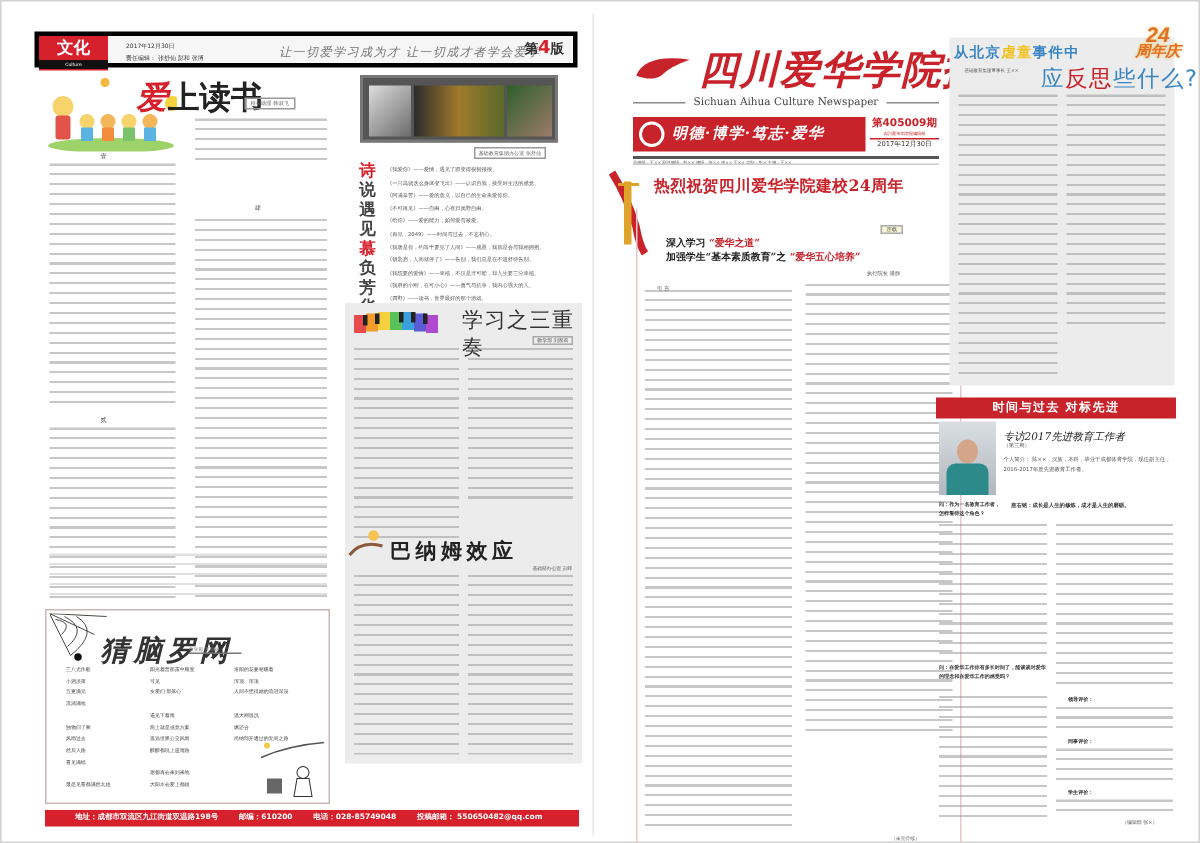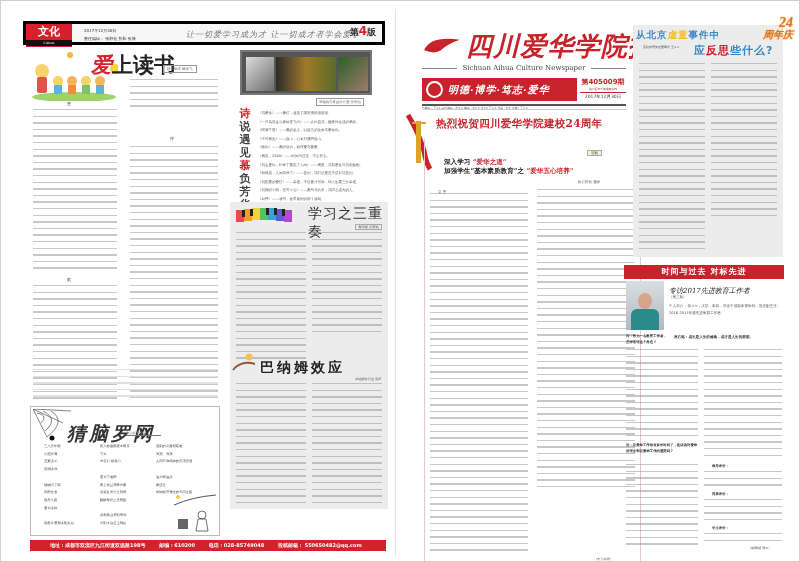--- a/index.html
+++ b/index.html
@@ -60,23 +60,23 @@
 .art-head{position:absolute;left:40px;top:149px;font-family:"DejaVu Serif",serif;font-weight:bold;font-size:6.6px;line-height:9px;color:#222;white-space:nowrap}
 .art-head .r{color:#c8222a}
 .lianzai{position:absolute;left:183px;top:141px;font-size:3.5px;border:1px solid #aaa;background:#f5f5d6;padding:0 3px;color:#555}
 .author{position:absolute;left:174px;top:171px;font-size:3.5px;color:#555}
 .more{position:absolute;left:190px;top:548px;font-size:3.2px;color:#666}
 
 .gray-box{position:absolute;left:229px;top:16px;width:150px;height:232px;background:#ececec}
 .beijing-t1{position:absolute;left:232px;top:20px;font-size:9.5px;font-weight:bold;color:#3a86c4;letter-spacing:1px;white-space:nowrap}
 .beijing-t1 .y{color:#f2c21b}
 .beijing-by{position:absolute;left:239px;top:36px;font-size:3px;color:#555}
-.beijing-t2{position:absolute;left:290px;top:34px;font-size:11px;font-weight:bold;color:#3a86c4;letter-spacing:1px;white-space:nowrap}
+.beijing-t2{position:absolute;left:290px;top:34px;font-size:15px;font-weight:normal;color:#3a86c4;letter-spacing:1px;white-space:nowrap}
 .beijing-t2 .r{color:#c8222a}
-.anniv24{position:absolute;left:347px;top:8px;width:42px;height:28px;font-family:Liberation Serif, serif;font-weight:bold;font-style:italic;font-size:10px;color:#e0702a;line-height:12px;text-align:right;text-shadow:0 0 2px #f6c34d}
+.anniv24{position:absolute;left:347px;top:8px;width:42px;height:28px;font-family:Liberation Sans, sans-serif;font-weight:bold;font-style:italic;font-size:10px;color:#e0702a;line-height:12px;text-align:center;text-shadow:0 0 2px #f6c34d}
 .exemplar-bar{position:absolute;left:220px;top:256px;width:160px;height:14px;background:#c8222a;color:#fff;font-size:8px;font-weight:bold;text-align:center;line-height:14px;letter-spacing:1px}
 .photo{position:absolute;left:222px;top:272px;width:38px;height:49px;background:linear-gradient(#d9dee2,#b1b8bf)}
 .exemplar-title{position:absolute;left:265px;top:277px;font-family:"DejaVu Serif",serif;font-style:italic;font-size:7px;color:#222;white-space:nowrap}
 .intro{position:absolute;left:265px;top:294px;width:115px;font-size:3.6px;line-height:6.6px;color:#555}
 .quote{position:absolute;left:270px;top:325px;width:110px;font-size:3.6px;line-height:6.6px;color:#333;font-weight:bold}
 .sign{position:absolute;left:344px;top:537px;font-size:3.3px;color:#555}
 </style>
 </head>
 <body>
 

